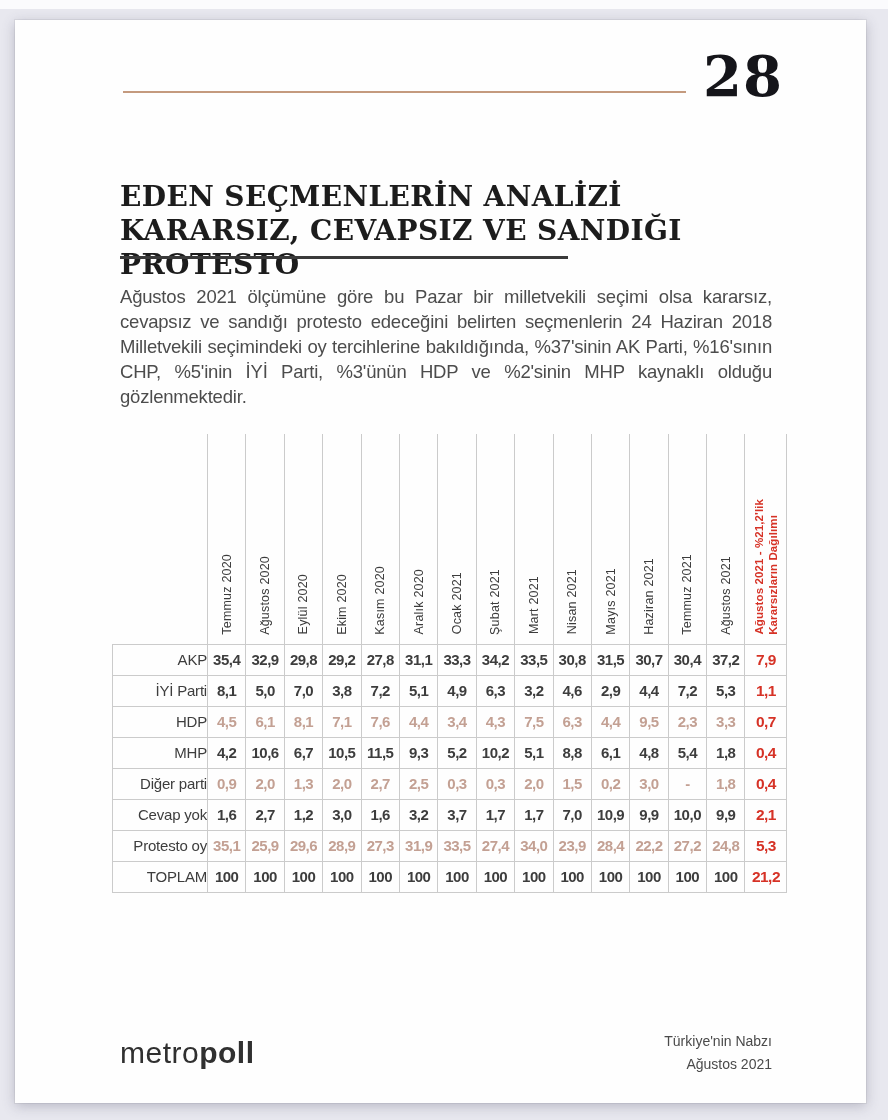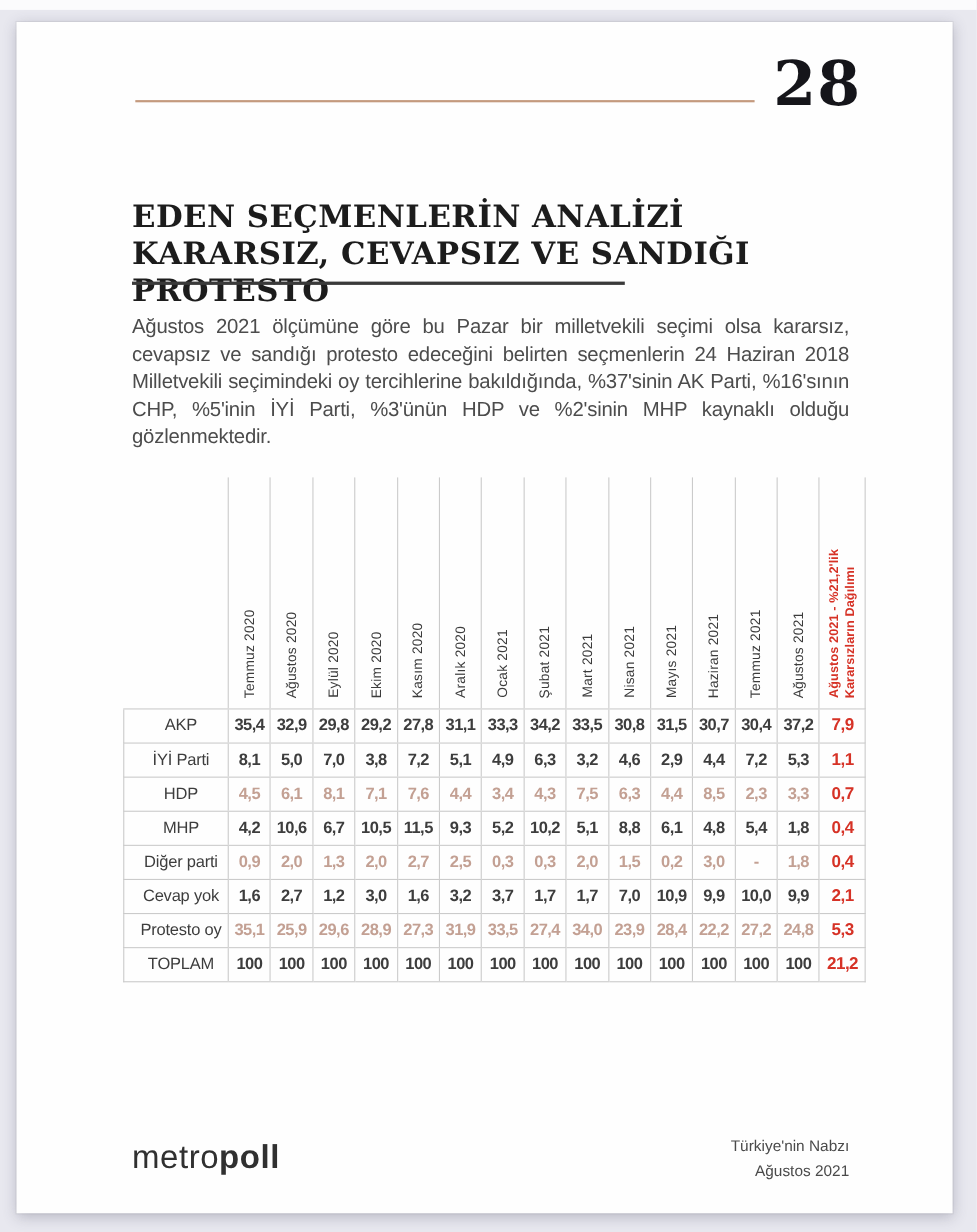--- a/index.html
+++ b/index.html
@@ -79,21 +79,21 @@
     font-size:12.5px;color:#3c3c3c;letter-spacing:0.2px;
     vertical-align:bottom;
   }
   .vtext.red{
     color:var(--red);font-weight:700;font-size:11.5px;margin:0 1px;
     letter-spacing:0.1px;
   }
   td.row-label{
     border-left:1px solid var(--border);
     border-bottom:1px solid var(--border);
-    padding-left:9px;text-align:center;
+    padding-left:9px;text-align:right;
     font-size:15px;color:var(--dark-text);letter-spacing:-0.2px;
     white-space:nowrap;overflow:hidden;
   }
   td.val-cell{
     border-left:1px solid var(--border);
     border-bottom:1px solid var(--border);
     text-align:center;font-weight:700;font-size:15px;letter-spacing:-0.5px;
   }
   td.val-cell.tone-dark{color:var(--dark-text);}
   td.val-cell.tone-light{color:var(--tan-text);}
@@ -216,21 +216,21 @@
             <td class="val-cell tone-light">6,1</td>
             <td class="val-cell tone-light">8,1</td>
             <td class="val-cell tone-light">7,1</td>
             <td class="val-cell tone-light">7,6</td>
             <td class="val-cell tone-light">4,4</td>
             <td class="val-cell tone-light">3,4</td>
             <td class="val-cell tone-light">4,3</td>
             <td class="val-cell tone-light">7,5</td>
             <td class="val-cell tone-light">6,3</td>
             <td class="val-cell tone-light">4,4</td>
-            <td class="val-cell tone-light">8,5</td>
+            <td class="val-cell tone-light">9,5</td>
             <td class="val-cell tone-light">2,3</td>
             <td class="val-cell tone-light">3,3</td>
             <td class="special-cell">0,7</td>
           </tr>
           <tr>
             <td class="row-label">MHP</td>
             <td class="val-cell tone-dark">4,2</td>
             <td class="val-cell tone-dark">10,6</td>
             <td class="val-cell tone-dark">6,7</td>
             <td class="val-cell tone-dark">10,5</td>

